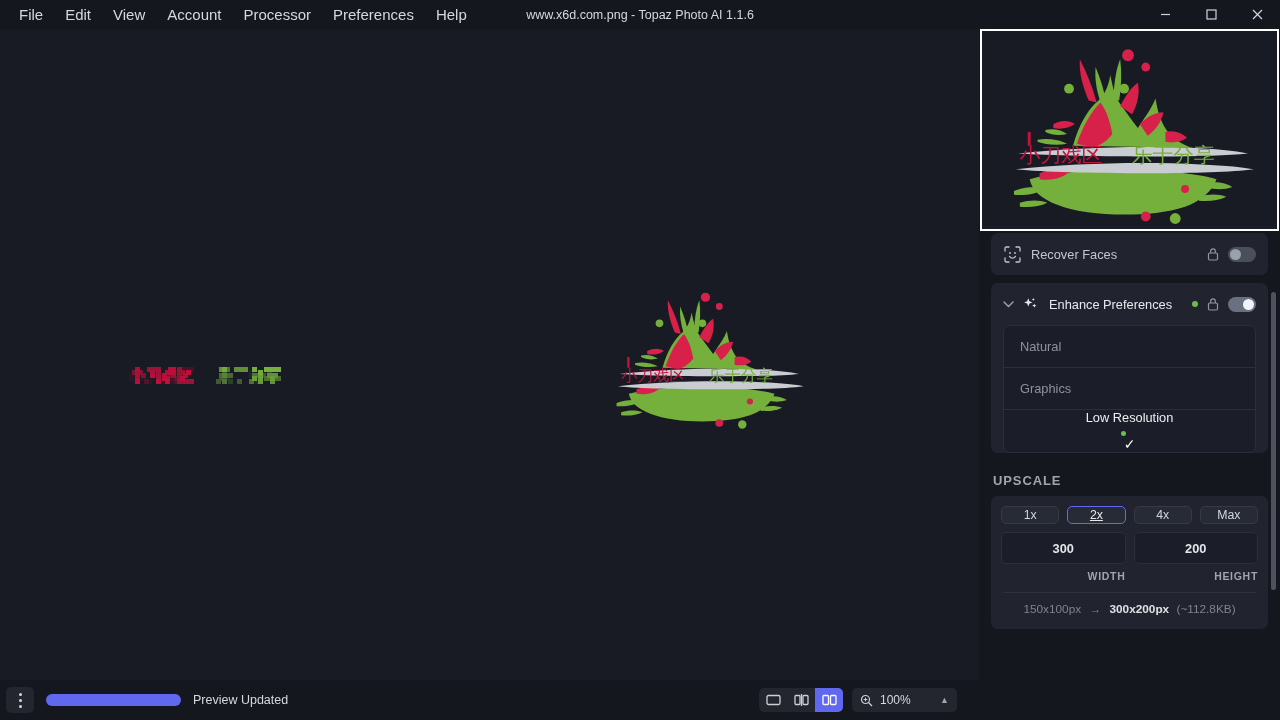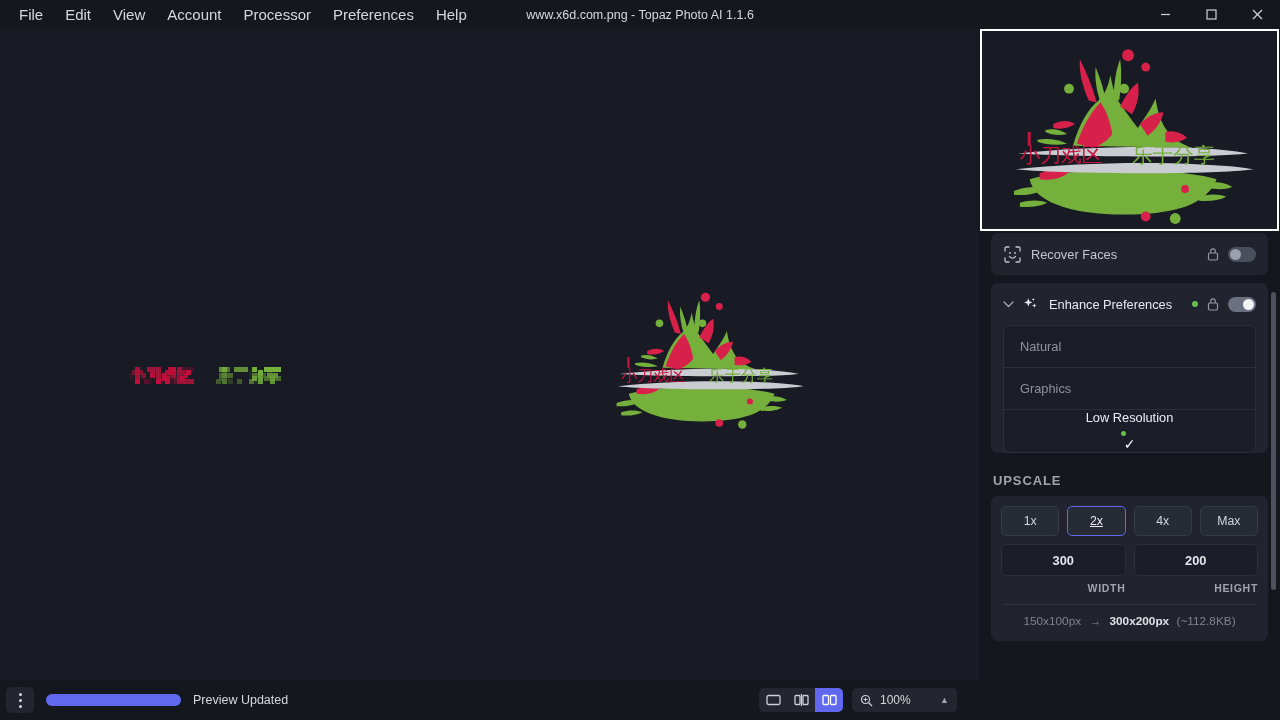--- a/index.html
+++ b/index.html
@@ -133,21 +133,21 @@
   .model .mdot { width:5px; height:5px; border-radius:50%; background:#6abf4b; margin-right:12px; }
   .check { color:#ffffff; font-size:14px; }
 
   .section-title {
     font-size:13px; font-weight:bold; letter-spacing:0.9px;
     color:#9fa4ae; margin:20px 0 8px 14px;
   }
   .upscale-card { background:#21242e; border-radius:7px; margin:0 12px; padding:10px; }
   .mult-row { display:flex; gap:8px; }
   .mult {
-    flex:1; height:30px; border-radius:5px; background:#272b36;
+    flex:1; height:18px; border-radius:5px; background:#272b36;
     border:1px solid #353a47; display:flex; align-items:center; justify-content:center;
     font-size:12.3px; color:#d2d5dc;
   }
   .mult.active { border-color:#6168f0; background:#272b36; color:#e8eaef;text-decoration:underline; }
   .dim-row { display:flex; gap:8px; margin-top:8px;font-weight:bold; }
   .dim {
     flex:1; height:32px; border-radius:5px; background:#1b1e28;
     border:1px solid #2b2f3a; display:flex; align-items:center; justify-content:center;
     font-size:12.8px; color:#e3e5ea;
   }

